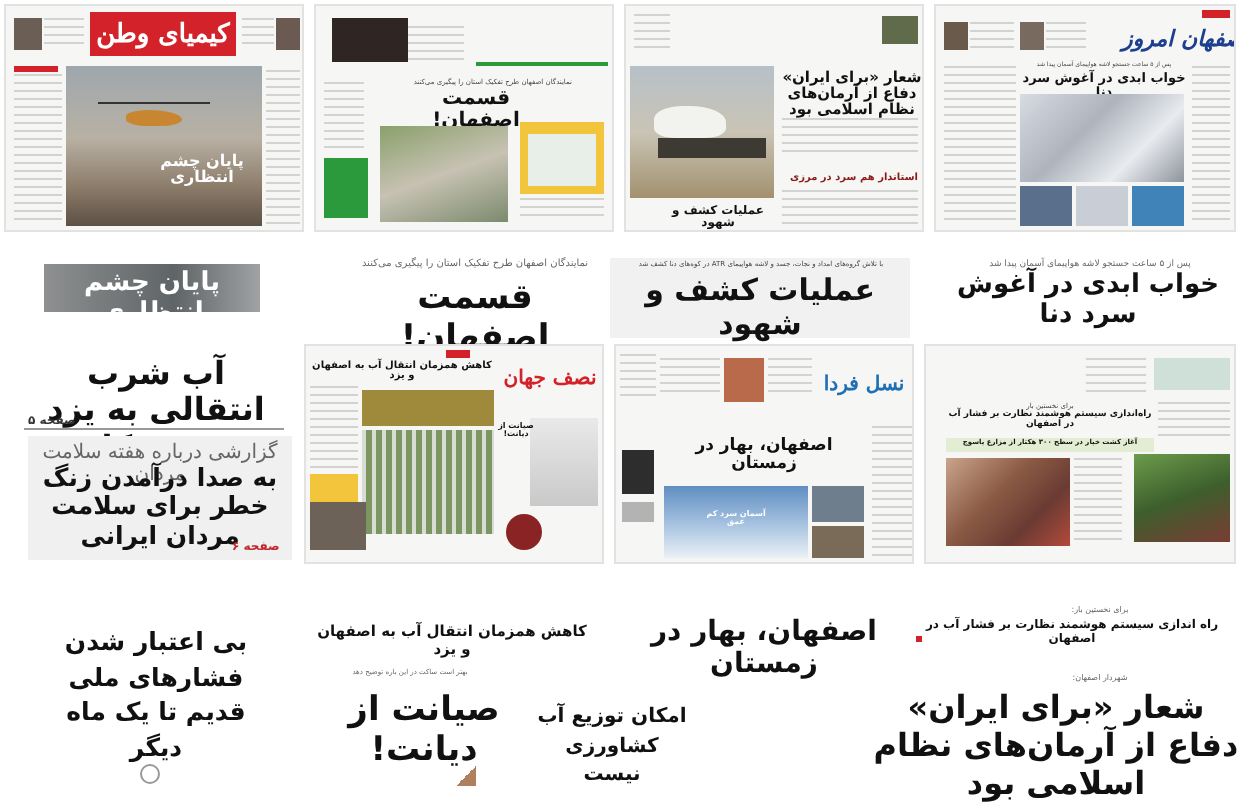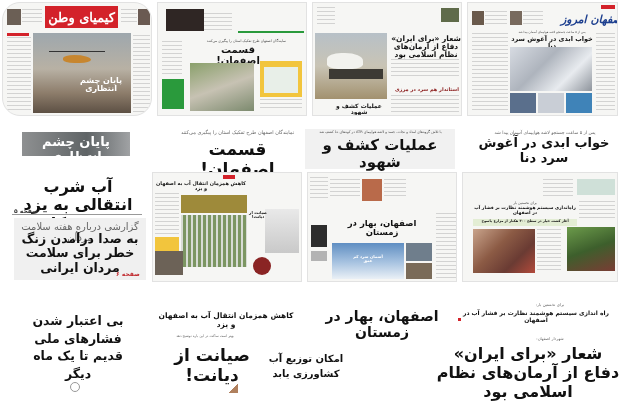--- a/index.html
+++ b/index.html
@@ -16,21 +16,21 @@
     .mini { position: absolute; font-size: 5px; color: #444; text-align: right; line-height: 1.2; }
     .thumb { position: absolute; background: #888; }
 
     .headline { position: absolute; font-weight: bold; text-align: center; line-height: 1.15; color: #111; font-family: "DejaVu Sans", sans-serif; }
     .kicker { position: absolute; font-size: 6px; color: #666; text-align: center; }
     .pageref { position: absolute; font-size: 6px; color: #c0282d; font-weight: bold; }
   </style>
 </head>
 <body>
 
-<div class="paper" style="left:2px; top:2px; width:150px; height:114px;border-radius:18px;">
+<div class="paper" style="left:2px; top:2px; width:150px; height:114px;">
   <div class="mast" style="left:42px; top:3px; width:73px; height:22px; background:#d3222a;">
     <span class="mast-text" style="font-size:13px;">کیمیای وطن</span>
   </div>
   <div class="thumb" style="left:4px; top:6px; width:14px; height:16px; background:#6b5f55;"></div>
   <div class="col-lines" style="left:19px; top:6px; width:20px; height:16px;"></div>
   <div class="thumb" style="left:135px; top:6px; width:12px; height:16px; background:#6a5a52;"></div>
   <div class="col-lines" style="left:118px; top:6px; width:16px; height:16px;"></div>
   <div class="abs" style="left:4px; top:30px; width:22px; height:3px; background:#d3222a;"></div>
   <div class="col-lines" style="left:4px; top:34px; width:24px; height:76px;"></div>
   <div class="photo" style="left:30px; top:30px; width:98px; height:80px; background:linear-gradient(180deg,#9ea7ad 0%,#b8b1a4 45%,#8d7d6b 75%,#5d5044 100%);">
@@ -106,35 +106,41 @@
 <div class="abs" style="left:12px; top:214px; width:130px; height:1px; background:#999;"></div>
 
 <div class="abs" style="left:14px; top:218px; width:132px; height:62px; background:#f0f0f0;"></div>
 <div class="kicker" style="left:20px; top:221px; width:120px; font-size:10px; color:#666;">گزارشی درباره هفته سلامت مردان</div>
 <div class="headline" style="left:16px; top:232px; width:128px; font-size:12.5px;">به صدا درآمدن زنگ خطر برای سلامت مردان ایرانی</div>
 <div class="pageref" style="left:116px; top:270px;">صفحه ۶</div>
 
 <div class="paper" style="left:152px; top:172px; width:150px; height:110px;">
   <div class="abs" style="left:70px; top:2px; width:12px; height:4px; background:#d3222a;"></div>
   <div class="ph-head" style="left:2px; top:8px; width:92px; font-size:5px;">کاهش همزمان انتقال آب به اصفهان و یزد</div>
+  <div class="mast" style="left:96px; top:4px; width:52px; height:24px; background:transparent;">
+    <span class="mast-text" style="font-size:10px; color:#d3222a;">نصف جهان</span>
+  </div>
   <div class="col-lines" style="left:2px; top:20px; width:24px; height:42px;"></div>
   <div class="thumb" style="left:28px; top:22px; width:66px; height:18px; background:#9e8a3a;"></div>
   <div class="photo" style="left:28px; top:42px; width:66px; height:52px; background:repeating-linear-gradient(90deg,#d8dcd5 0 2px,#7c9662 2px 5px);"></div>
   <div class="thumb" style="left:2px; top:64px; width:24px; height:14px; background:#f2c53d;"></div>
   <div class="thumb" style="left:2px; top:78px; width:28px; height:24px; background:#6c6257;"></div>
   <div class="thumb" style="left:112px; top:36px; width:34px; height:44px; background:linear-gradient(180deg,#e9e9e9,#c9c9c9);"></div>
   <div class="ph-head" style="left:96px; top:38px; width:18px; font-size:4px;">صیانت از دیانت!</div>
   <div class="abs" style="left:100px; top:84px; width:18px; height:18px; border-radius:50%; background:#8a2424;"></div>
 </div>
 
 <div class="paper" style="left:307px; top:172px; width:150px; height:110px;">
   <div class="col-lines" style="left:2px; top:4px; width:18px; height:22px;"></div>
   <div class="col-lines" style="left:22px; top:6px; width:30px; height:20px;"></div>
   <div class="thumb" style="left:54px; top:6px; width:20px; height:22px; background:#b96a4a;"></div>
   <div class="col-lines" style="left:76px; top:6px; width:22px; height:20px;"></div>
+  <div class="mast" style="left:100px; top:4px; width:48px; height:30px; background:transparent;">
+    <span class="mast-text" style="font-size:10px; color:#1f6fb5;">نسل فردا</span>
+  </div>
   <div class="ph-head" style="left:22px; top:46px; width:104px; font-size:8.5px;">اصفهان، بهار در زمستان</div>
   <div class="thumb" style="left:3px; top:52px; width:16px; height:22px; background:#2d2d2d;"></div>
   <div class="thumb" style="left:3px; top:78px; width:16px; height:10px; background:#b3b3b3;"></div>
   <div class="photo" style="left:24px; top:70px; width:72px; height:36px; background:linear-gradient(180deg,#5f8ec2 0%,#a9c4e1 55%,#eaf0f6 100%);">
     <div class="ph-head" style="left:16px; top:12px; width:40px; font-size:4px; color:#fff;">آسمان سرد کم عمق</div>
   </div>
   <div class="thumb" style="left:98px; top:70px; width:26px; height:18px; background:#6f7e8c;"></div>
   <div class="thumb" style="left:98px; top:90px; width:26px; height:16px; background:#7a6b59;"></div>
   <div class="col-lines" style="left:128px; top:40px; width:20px; height:66px;"></div>
 </div>
@@ -154,20 +160,20 @@
 
 <div class="headline" style="left:18px; top:312px; width:120px; font-size:12.5px; line-height:1.4;">بی اعتبار شدن فشار‌های ملی قدیم تا یک ماه دیگر</div>
 <div class="abs" style="left:70px; top:382px; width:10px; height:10px; border:1px solid #999; border-radius:50%;"></div>
 
 <div class="headline" style="left:156px; top:312px; width:140px; font-size:7.5px;">کاهش همزمان انتقال آب به اصفهان و یزد</div>
 <div class="kicker" style="left:160px; top:334px; width:90px; font-size:3.5px;">بهتر است ساکت در این باره توضیح دهد</div>
 <div class="headline" style="left:172px; top:346px; width:80px; font-size:17px; line-height:1.15;">صیانت از دیانت!</div>
 <div class="abs" style="left:228px; top:383px; width:10px; height:10px; background:linear-gradient(135deg,transparent 50%,#b0805e 50%);"></div>
 
 <div class="headline" style="left:312px; top:308px; width:140px; font-size:14px;">اصفهان، بهار در زمستان</div>
-<div class="headline" style="left:268px; top:352px; width:76px; font-size:10px; line-height:1.45;">امکان توزیع آب کشاورزی یابد</div>
+<div class="headline" style="left:268px; top:352px; width:76px; font-size:10px; line-height:1.45;">امکان توزیع آب کشاورزی نیست</div>
 
 <div class="kicker" style="left:520px; top:302px; width:60px; font-size:4px;">برای نخستین بار:</div>
 <div class="headline" style="left:460px; top:310px; width:152px; font-size:6px;">راه اندازی سیستم هوشمند نظارت بر فشار آب در اصفهان</div>
 <div class="abs" style="left:458px; top:318px; width:3px; height:3px; background:#d3222a;"></div>
 
 <div class="kicker" style="left:520px; top:336px; width:60px; font-size:4px;">شهردار اصفهان:</div>
 <div class="headline" style="left:436px; top:344px; width:184px; font-size:16px; line-height:1.2;">شعار «برای ایران» دفاع از آرمان‌های نظام اسلامی بود</div>
 
 </body></html>

